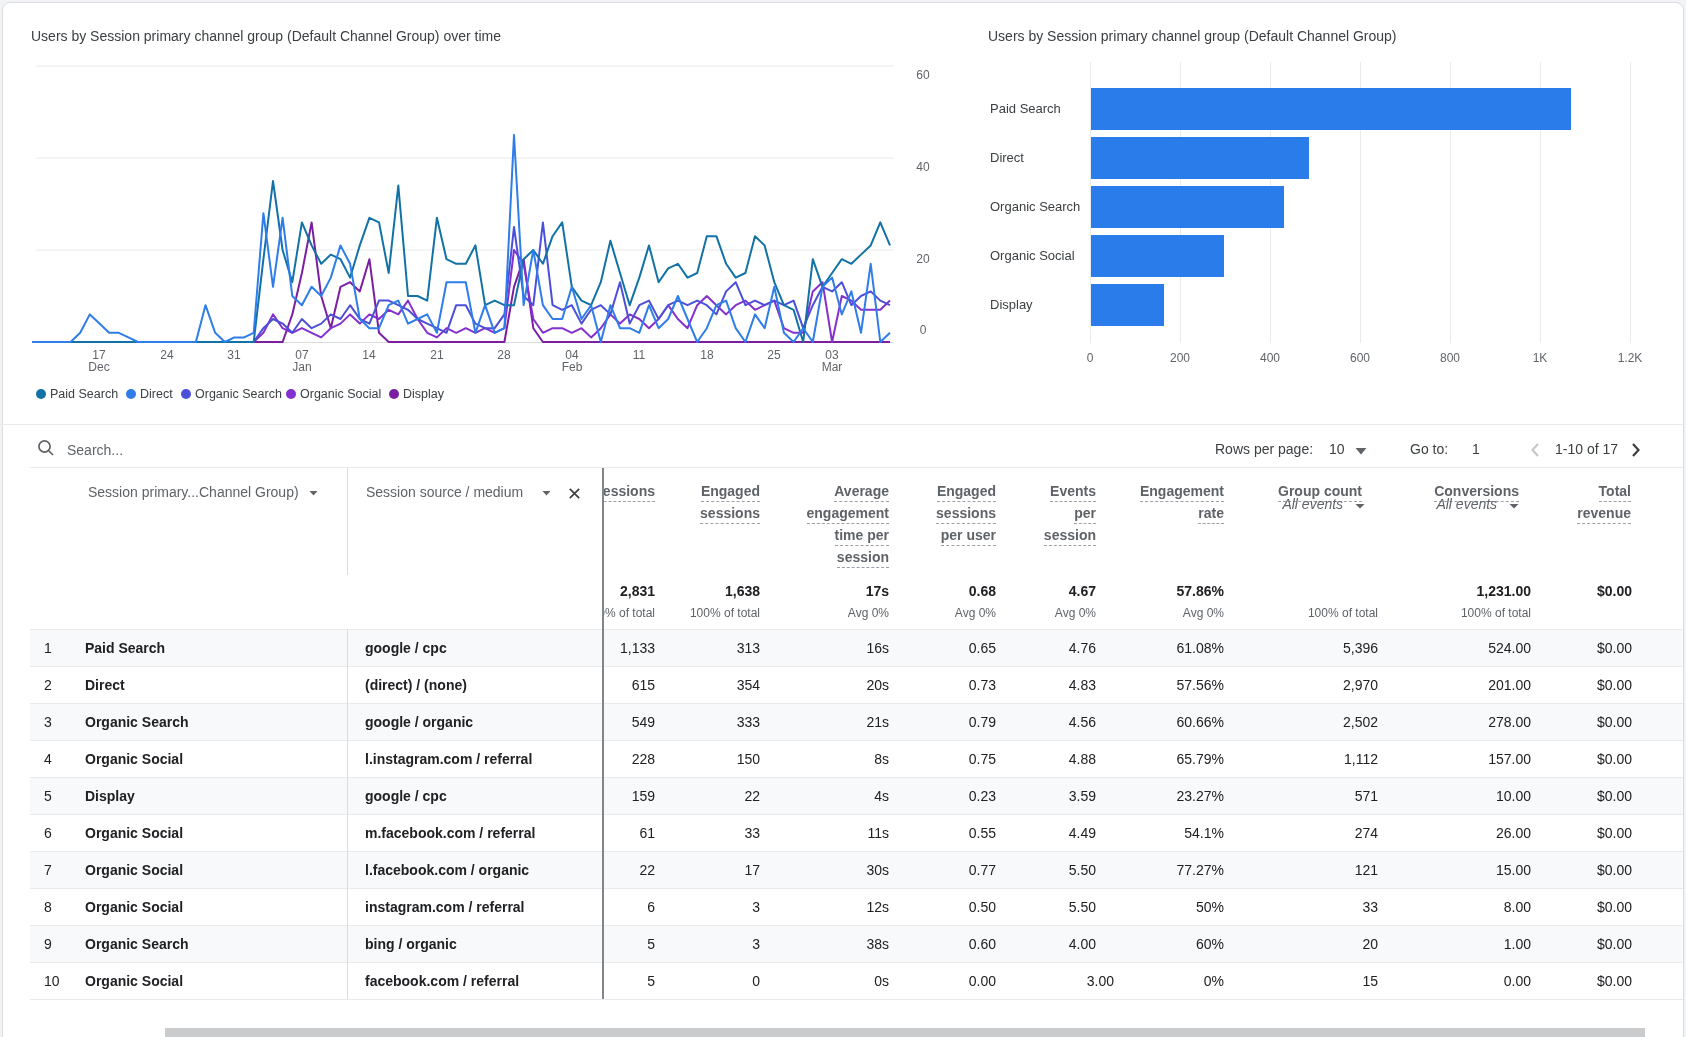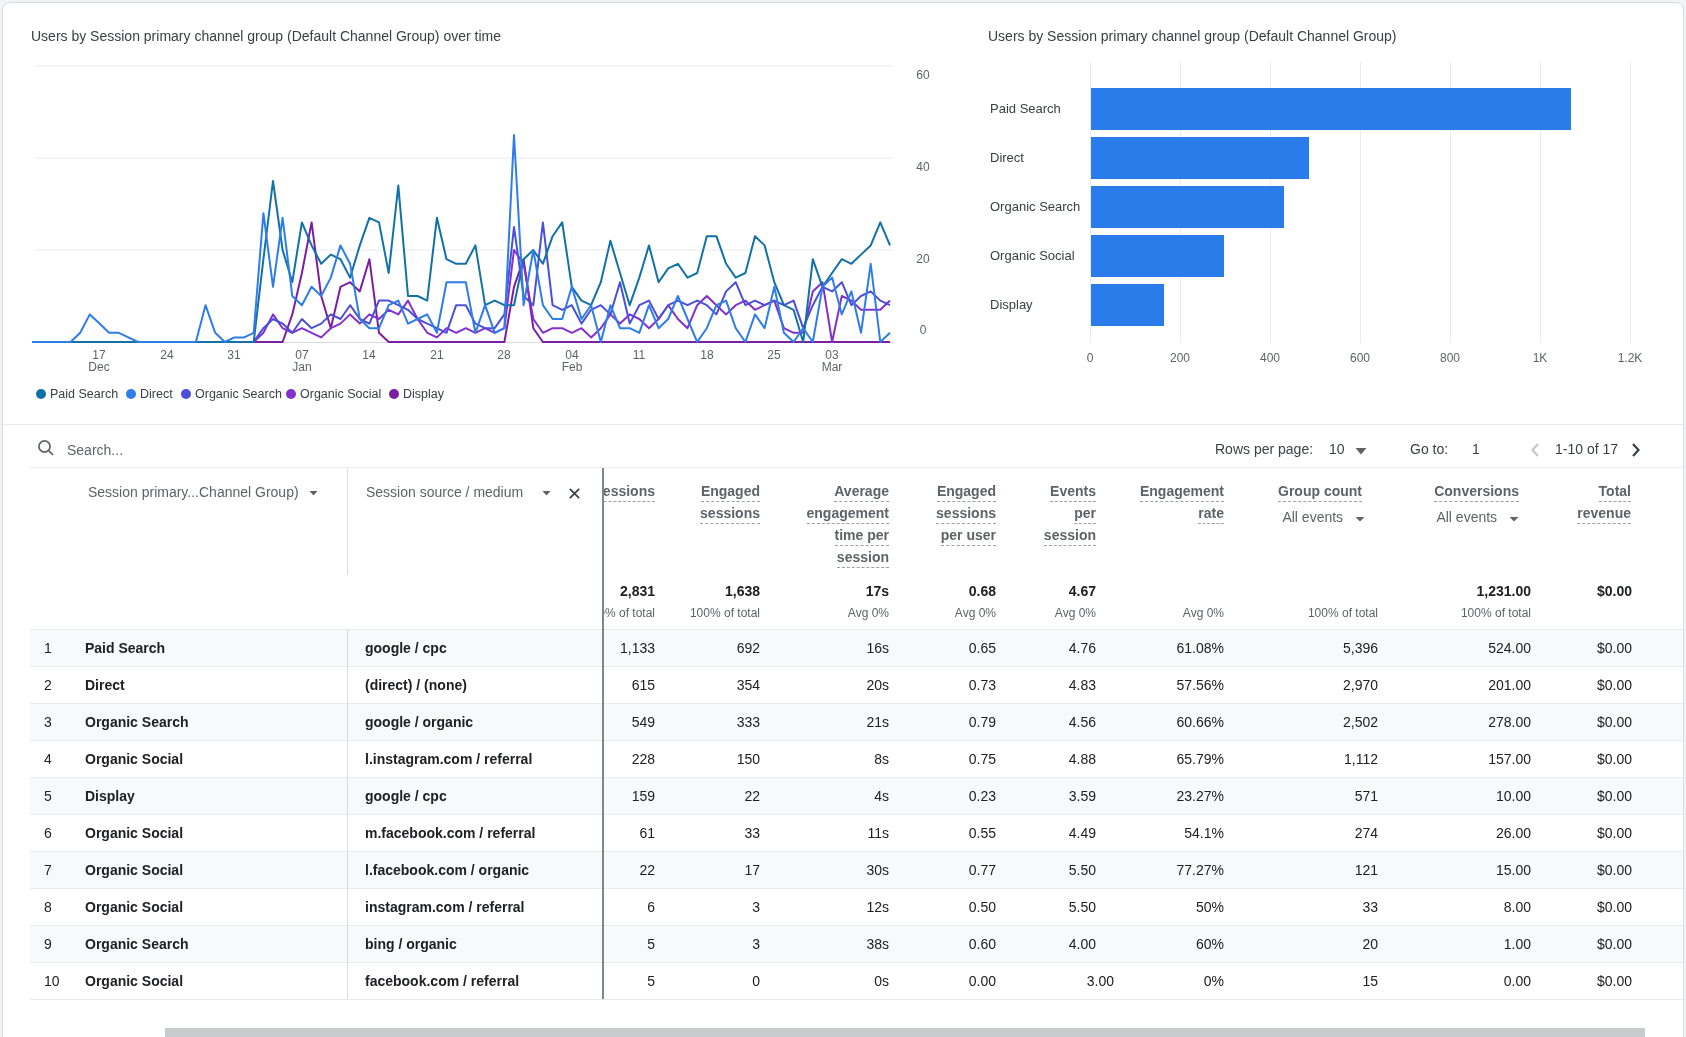--- a/index.html
+++ b/index.html
@@ -21,21 +21,21 @@
 .trow { position:absolute; left:30px; width:1653px; height:37px; border-top:1px solid #e9eaec; }
 .rnum { position:absolute; left:14px; top:10px; font-size:14px; color:#202124; }
 .rdim { position:absolute; top:10px; font-size:14px; font-weight:700; color:#202124; }
 .rval { position:absolute; top:10px; font-size:14px; color:#202124; }
 .vline { position:absolute; width:1px; background:#dadce0; }
 #dimh1 { position:absolute; left:88px; top:484px; font-size:14px; color:#5f6368; }
 #dimh2 { position:absolute; left:366px; top:484px; font-size:14px; color:#5f6368; }
 #metclip { position:absolute; left:603px; top:467px; width:1083px; height:162px; overflow:hidden; }
 #metclip .mhead, #metclip .tnum, #metclip .tsub, #metclip .allev { left:-300px; text-align:right; white-space:nowrap; }
 #metclip .mhead { top:17px; }
-#metclip .allev { top:42px; }
+#metclip .allev { top:29px;font-style:italic; }
 #metclip .tnum { top:116px; }
 #metclip .tsub { top:139px; }
 </style></head>
 <body>
 <div id="card"></div>
 <div class="title" style="left:31px">Users by Session primary channel group (Default Channel Group) over time</div>
 <div class="title" style="left:988px">Users by Session primary channel group (Default Channel Group)</div>
 <svg width="1686" height="420" style="position:absolute;left:0;top:0">
 <line x1="36" y1="66" x2="893" y2="66" stroke="#e9eaec" stroke-width="1"></line>
 <line x1="36" y1="158" x2="893" y2="158" stroke="#e9eaec" stroke-width="1"></line>
@@ -184,33 +184,34 @@
 <div class="tnum" style="right:1031px">2,831</div>
 <div class="tsub" style="right:1031px">100% of total</div>
 <div class="tnum" style="right:926px">1,638</div>
 <div class="tsub" style="right:926px">100% of total</div>
 <div class="tnum" style="right:797px">17s</div>
 <div class="tsub" style="right:797px">Avg 0%</div>
 <div class="tnum" style="right:690px">0.68</div>
 <div class="tsub" style="right:690px">Avg 0%</div>
 <div class="tnum" style="right:590px">4.67</div>
 <div class="tsub" style="right:590px">Avg 0%</div>
+<div class="tnum" style="right:462px">57.86%</div>
 <div class="tsub" style="right:462px">Avg 0%</div>
 <div class="tsub" style="right:308px">100% of total</div>
 <div class="tnum" style="right:155px">1,231.00</div>
 <div class="tsub" style="right:155px">100% of total</div>
 <div class="tnum" style="right:54px">$0.00</div>
 
 </div>
 <div class="trow" style="top:629px;background:#f8f9fa">
     <div class="rnum">1</div>
     <div class="rdim" style="left:55px">Paid Search</div>
     <div class="rdim" style="left:335px">google / cpc</div>
     <div class="rval" style="right:1028px">1,133</div>
-    <div class="rval" style="right:923px">692</div>
+    <div class="rval" style="right:923px">313</div>
     <div class="rval" style="right:794px">16s</div>
     <div class="rval" style="right:687px">0.65</div>
     <div class="rval" style="right:587px">4.76</div>
     <div class="rval" style="right:459px">61.08%</div>
     <div class="rval" style="right:305px">5,396</div>
     <div class="rval" style="right:152px">524.00</div>
     <div class="rval" style="right:51px">$0.00</div>
   </div>
 <div class="trow" style="top:666px;background:#ffffff">
     <div class="rnum">2</div>

